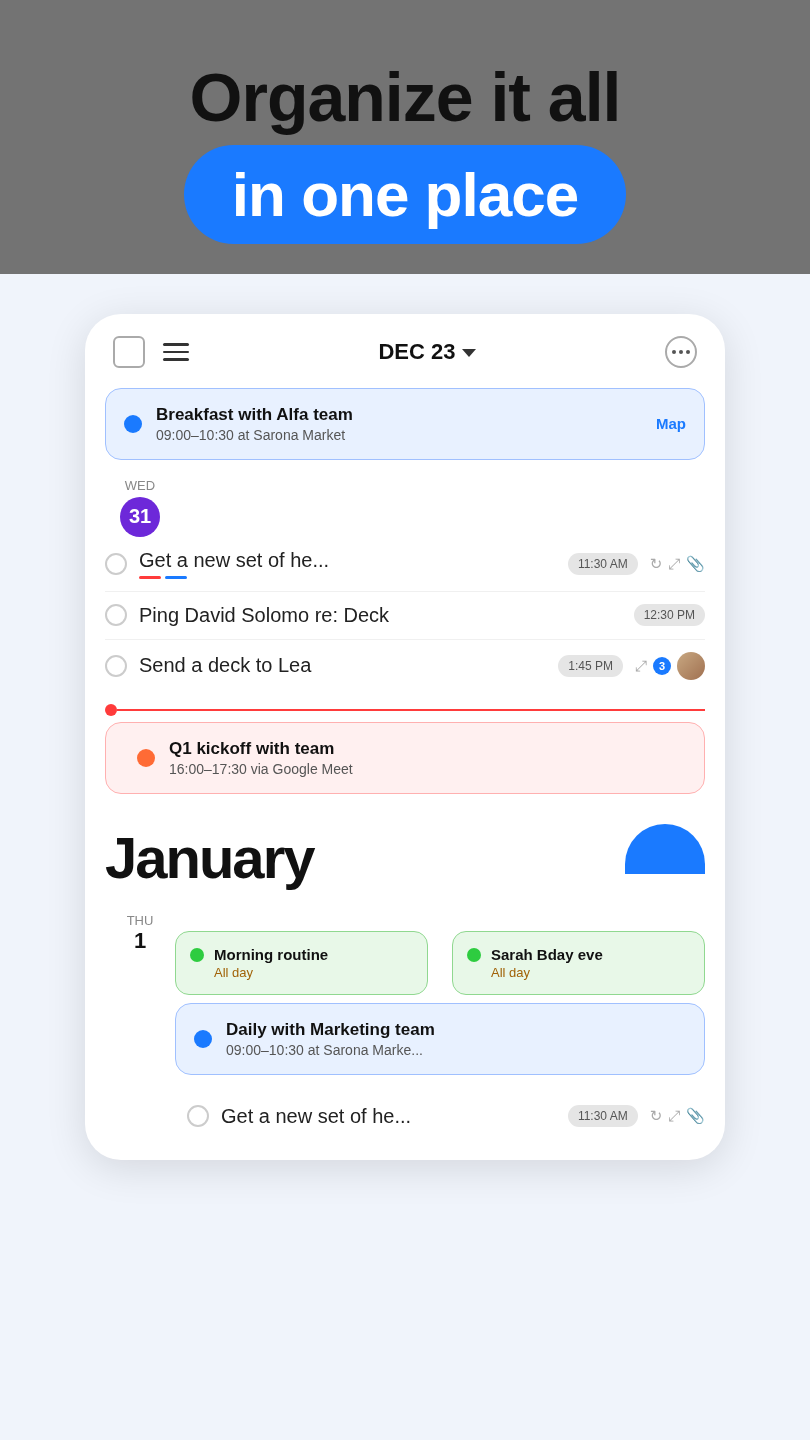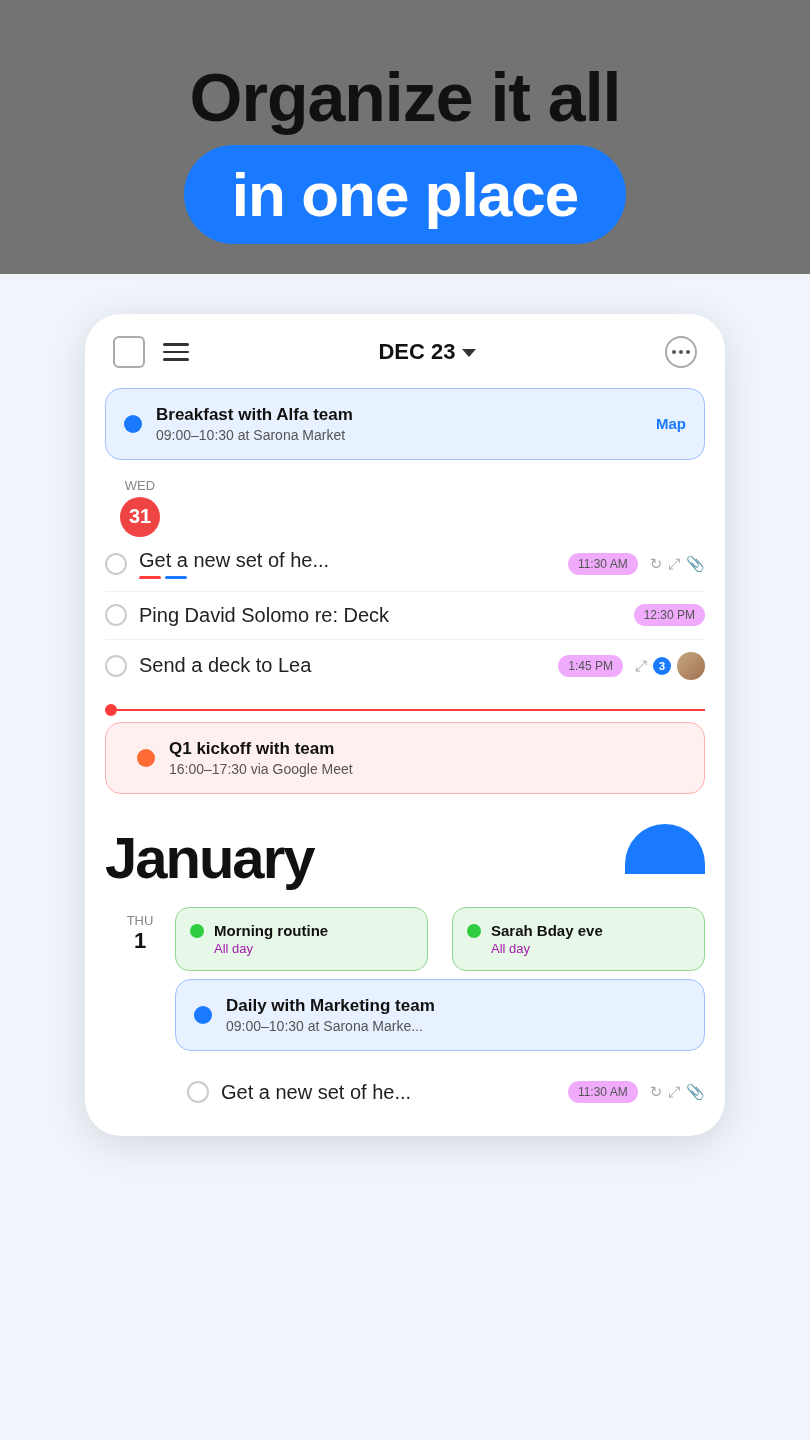--- a/index.html
+++ b/index.html
@@ -129,21 +129,21 @@
       flex-direction: column;
       align-items: center;
       width: 70px;
       flex-shrink: 0;
       padding-top: 2px;
     }
     .day-name { font-size: 13px; color: #888; font-weight: 500; }
     .day-num-circle {
       width: 40px; height: 40px;
       border-radius: 50%;
-      background: #ef4444;
+      background: #6d28d9;
       color: #fff;
       font-size: 20px;
       font-weight: 700;
       display: flex; align-items: center; justify-content: center;
       margin-top: 4px;
     }
 
     .tasks-list { flex: 1; display: flex; flex-direction: column; gap: 0; }
 
     .task-row {
@@ -155,21 +155,21 @@
     }
     .task-row:last-child { border-bottom: none; }
     .task-circle {
       width: 22px; height: 22px;
       border-radius: 50%;
       border: 2px solid #ccc;
       flex-shrink: 0;
     }
     .task-text { font-size: 20px; color: #222; flex: 1; }
     .time-badge {
-      background: #f0abfc;
+      background: #e5e5e5;
       border-radius: 20px;
       padding: 4px 10px;
       font-size: 12px;
       color: #555;
       white-space: nowrap;
     }
     .task-icons { display: flex; align-items: center; gap: 6px; }
     .task-icon-sm { font-size: 15px; color: #aaa; }
 
     
@@ -255,33 +255,34 @@
       padding-top: 6px;
     }
     .jan-day-name { font-size: 13px; color: #888; }
     .jan-day-num { font-size: 22px; font-weight: 700; color: #111; }
 
     
     .allday-row {
       display: flex;
       gap: 24px;
       margin-bottom: 8px;
+      margin-top: 24px;
     }
     .allday-card {
       flex: 1;
       border-radius: 14px;
       padding: 14px 14px;
       display: flex;
       align-items: flex-start;
       gap: 10px;
     }
     .allday-green { background: #e8f8e8; border: 1.5px solid #90d890; }
     .dot-green { width: 14px; height: 14px; border-radius: 50%; background: #2ecc40; flex-shrink: 0; margin-top: 2px; }
     .allday-title { font-size: 15px; font-weight: 600; color: #111; }
-    .allday-sub { font-size: 13px; color: #a21caf; margin-top: 2px; }
+    .allday-sub { font-size: 13px; color: #a16207; margin-top: 2px; }
 
     
     .event-blue-2 {
       background: #e8f1ff;
       border: 1.5px solid #a0c0ff;
       border-radius: 16px;
       padding: 16px 18px;
       margin-bottom: 8px;
       display: flex;
       align-items: center;

